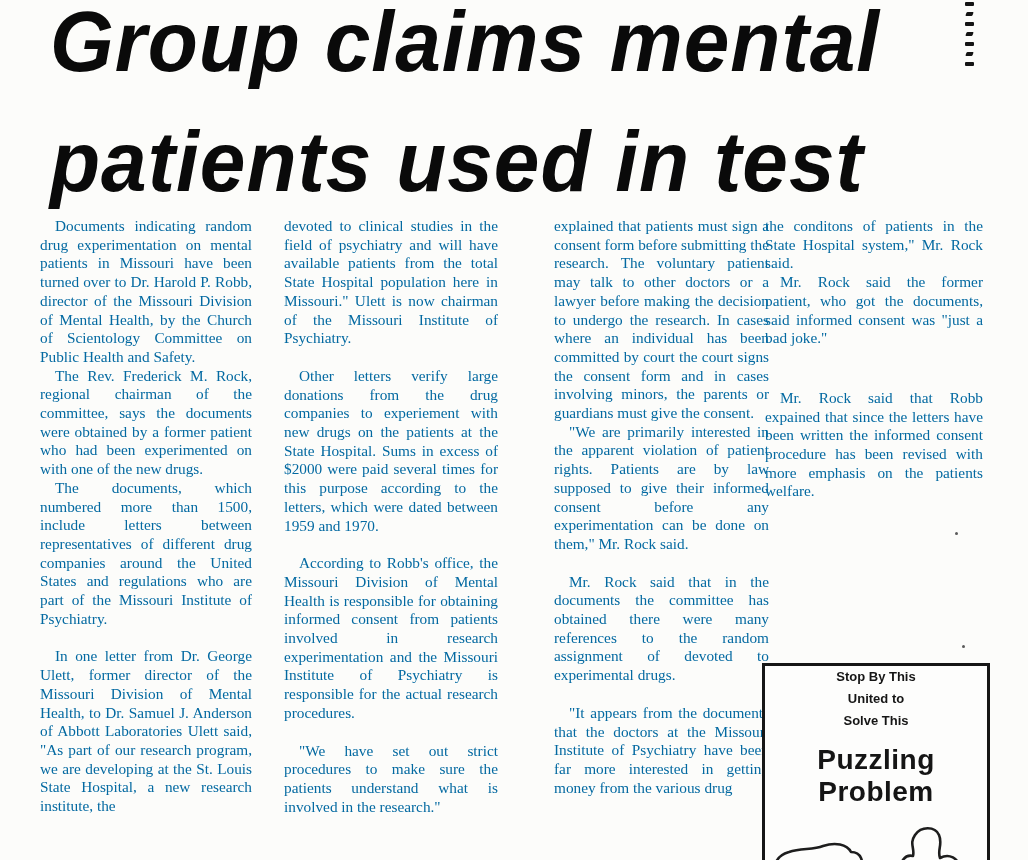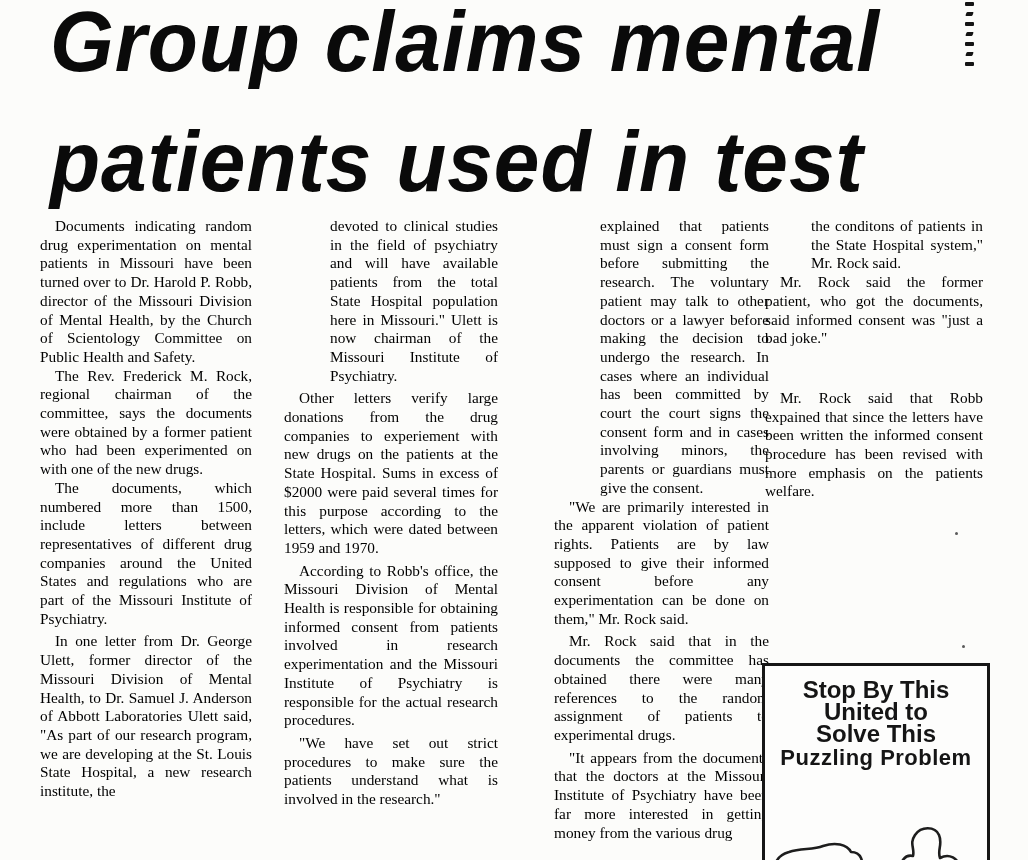--- a/index.html
+++ b/index.html
@@ -32,25 +32,25 @@
   
   .col {
     position: absolute;
     top: 217px;
     bottom: 0;
     overflow: hidden;
     font-size: 15.3px;
     line-height: 18.7px;
     text-align: justify;
     text-align-last: left;
-    color: #000000;
+    color: #0369a1;
   }
   .col p { margin: 0; text-indent: 15px; }
-  .col p.no-indent { text-indent: 0; margin-left: 46px; }
-  .col p.gap   { margin-top: 4px; }
+  .col p.no-indent { text-indent: 0; }
+  .col p.gap   { margin-top: 19px; }
   .col p.gap-lg{ margin-top: 41px; }
 
   .col-1 { left: 40px;  width: 212px; }
   .col-2 { left: 284px; width: 214px; }
   .col-3 { left: 554px; width: 215px; }
   .col-4 { left: 765px; width: 218px; height: 440px; }
 
   
   .ad-box {
     position: absolute;
@@ -58,26 +58,26 @@
     width: 222px; height: 240px;
     border: 3px solid #161616;
     background: #fdfdfc;
     text-align: center;
     font-family: "Liberation Sans", "DejaVu Sans", sans-serif;
     font-weight: bold;
     color: #151515;
     overflow: hidden;
   }
   .ad-title {
-    margin-top: 13px;
-    font-size: 24px;
+    font-size: 13px;
     line-height: 22px;
   }
   .ad-subtitle {
-    font-size: 22px;
+    margin-top: 12px;
+    font-size: 28px;
     letter-spacing: 0.5px;
   }
   .puzzle-graphic {
     position: absolute;
     left: 0; bottom: -12px;
     width: 222px; height: 100px;
   }
 
   
   .scan-marks {
@@ -128,21 +128,21 @@
 <div class="col col-2">
   <p class="no-indent">devoted to clinical studies in the field of psychiatry and will have available patients from the total State Hospital population here in Missouri." Ulett is now chairman of the Missouri Institute of Psychiatry.</p>
   <p class="gap">Other letters verify large donations from the drug companies to experiement with new drugs on the patients at the State Hospital. Sums in excess of $2000 were paid several times for this purpose according to the letters, which were dated between 1959 and 1970.</p>
   <p class="gap">According to Robb's office, the Missouri Division of Mental Health is responsible for obtaining informed consent from patients involved in research experimentation and the Missouri Institute of Psychiatry is responsible for the actual research procedures.</p>
   <p class="gap">"We have set out strict procedures to make sure the patients understand what is involved in the research."</p>
 </div>
 
 <div class="col col-3">
   <p class="no-indent">explained that patients must sign a consent form before submitting the research. The voluntary patient may talk to other doctors or a lawyer before making the decision to undergo the research. In cases where an individual has been committed by court the court signs the consent form and in cases involving minors, the parents or guardians must give the consent.</p>
   <p>"We are primarily interested in the apparent violation of patient rights. Patients are by law supposed to give their informed consent before any experimentation can be done on them," Mr. Rock said.</p>
-  <p class="gap">Mr. Rock said that in the documents the committee has obtained there were many references to the random assignment of patients to experimental drugs.</p>
+  <p class="gap">Mr. Rock said that in the documents the committee has obtained there were many references to the random assignment of devoted to experimental drugs.</p>
   <p class="gap">"It appears from the documents that the doctors at the Missouri Institute of Psychiatry have been far more interested in getting money from the various drug</p>
 </div>
 
 <div class="col col-4">
   <p class="no-indent">the conditons of patients in the State Hospital system," Mr. Rock said.</p>
   <p>Mr. Rock said the former patient, who got the documents, said informed consent was "just a bad joke."</p>
   <p class="gap-lg">Mr. Rock said that Robb expained that since the letters have been written the informed consent procedure has been revised with more emphasis on the patients welfare.</p>
 </div>
 
 <div class="ad-box">

